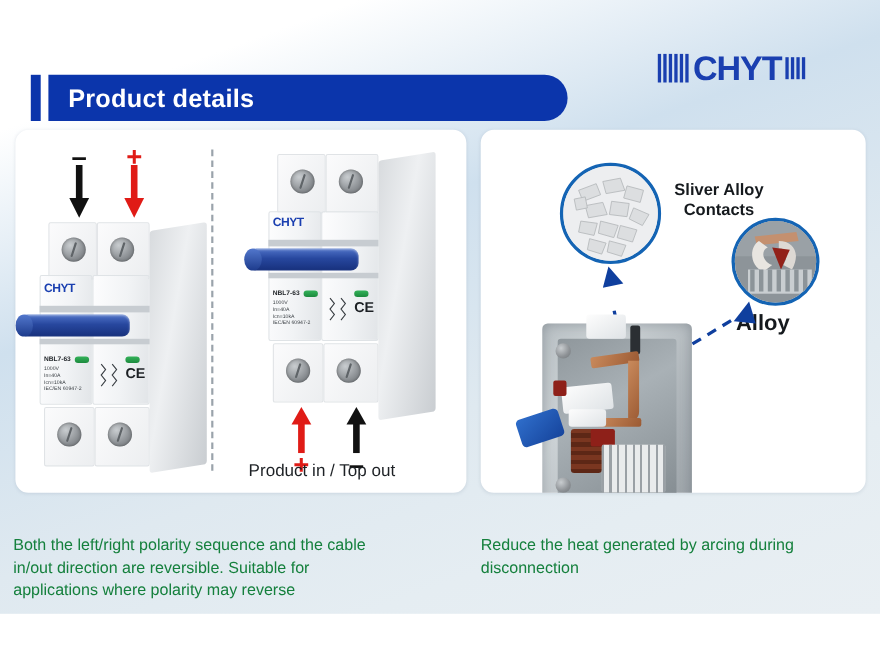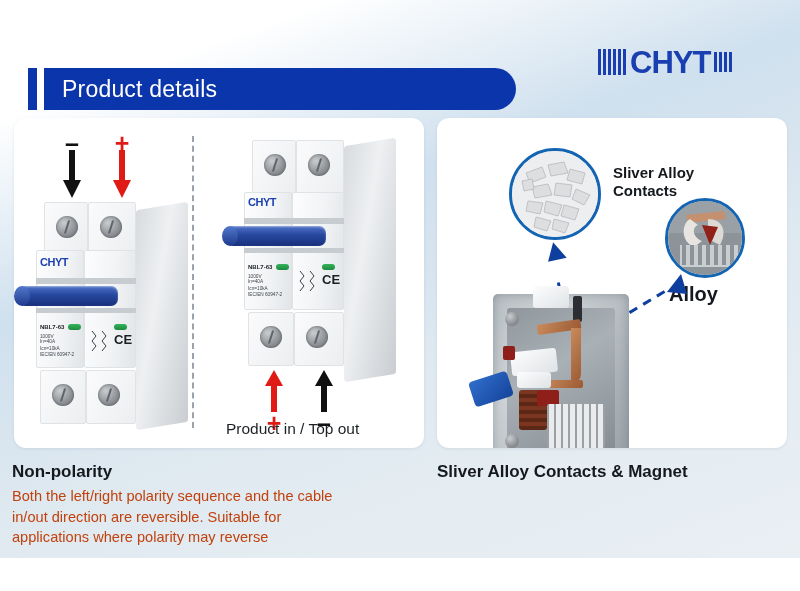--- a/index.html
+++ b/index.html
@@ -25,21 +25,21 @@
     position:absolute; left:28px; top:38px; width:9px; height:42px;
     background:#0b35ab;
   }
   .hdr-bar {
     position:absolute; left:44px; top:38px; width:472px; height:42px;
     background:#0b35ab;
     border-radius:0 21px 21px 0;
   }
   .hdr-title {
     position:absolute; left:62px; top:46px;
-    font-size:23px; font-weight:normal; color:#ffffff;
+    font-size:23px; font-weight:bold; color:#ffffff;
     letter-spacing:0.2px;
   }
   
   .logo { position:absolute; left:598px; top:44px; width:180px; height:36px; display:flex; align-items:center; }
   .logo-bars { display:flex; gap:2px; height:26px; align-items:center; }
   .logo-bars i { display:block; width:3px; height:26px; background:#1a3fb0; }
   .logo-bars.small i { height:20px; }
   .logo-text {
     font-size:31px; font-weight:bold; color:#1a3fb0;
     letter-spacing:-1px; line-height:1; margin:0 4px;
@@ -157,21 +157,21 @@
   }
   .whitepart{ position:absolute; background:linear-gradient(150deg,#fdfdfd,#dfe3e6); border-radius:3px;}
   .darkpart{ position:absolute; background:#2b2f33; border-radius:2px;}
   .redpart{ position:absolute; background:#8e2019; border-radius:2px;}
 
   
   .blk-title{
     position:absolute; font-size:17px; font-weight:bold; color:#15191d; white-space:nowrap;
   }
   .blk-body{
-    position:absolute; font-size:14.6px; color:#c2410c; line-height:1.42; white-space:pre-line;
+    position:absolute; font-size:14.6px; color:#15803d; line-height:1.42; white-space:pre-line;
   }
 </style>
 </head>
 <body>
 
 <div id="page">
 
   <div class="backdrop"></div>
 
   <div class="header">
@@ -329,21 +329,21 @@
           <polygon points="64,38 78,44 72,54 60,48"></polygon>
           <polygon points="16,50 31,52 28,63 14,60"></polygon>
           <polygon points="34,50 50,54 46,65 32,61"></polygon>
           <polygon points="52,54 67,58 63,69 49,65"></polygon>
           <polygon points="24,66 39,70 35,80 22,76"></polygon>
           <polygon points="42,68 57,72 53,82 40,78"></polygon>
           <polygon points="10,30 20,28 22,38 12,40"></polygon>
         </g>
       </svg>
     </div>
-    <div class="bub-label" style="left:176px; top:46px;">Sliver Alloy
+    <div class="bub-label" style="left:176px; top:46px;text-align:center;">Sliver Alloy
 Contacts</div>
 
     <div class="bubble" style="left:228px; top:80px; width:80px; height:80px;">
       <svg width="80" height="80" viewBox="0 0 80 80">
         <rect width="80" height="80" fill="#8d9499"></rect>
         <rect x="0" y="0" width="80" height="32" fill="#9aa1a6"></rect>
         <path d="M18 14 L56 10 L58 18 L20 22 Z" fill="#c4906f"></path>
         <path d="M22 18 C14 22 12 40 26 46 L34 40 C24 36 24 26 30 24 Z" fill="#e8e5e0"></path>
         <path d="M40 18 C54 18 60 30 52 44 L44 40 C50 30 46 24 40 25 Z" fill="#ddd9d4"></path>
         <polygon points="34,24 50,26 42,44" fill="#922119"></polygon>
@@ -387,20 +387,20 @@
       <div class="coil" style="left:26px; top:96px; width:28px; height:40px;"></div>
       <div class="redpart" style="left:44px; top:96px; width:22px; height:16px;"></div>
       <div class="arcplate" style="left:54px; top:110px; width:58px; height:44px;"></div>
       <div class="bluehandle" style="left:-22px; top:82px; width:40px; height:26px; transform:rotate(-18deg);"></div>
 
       <div class="screw" style="left:12px; top:18px; width:14px; height:14px; position:absolute; border-radius:50%; background:radial-gradient(circle at 36% 32%,#c9cdd0,#8e9296 58%,#6f7478);"></div>
       <div class="screw" style="left:12px; top:140px; width:14px; height:14px; position:absolute; border-radius:50%; background:radial-gradient(circle at 36% 32%,#c9cdd0,#8e9296 58%,#6f7478);"></div>
     </div>
   </div>
 
-  <div class="blk-title" style="left:12px; top:462px;">Non-polarity</div>
   <div class="blk-body" style="left:12px; top:486px; width:420px;">Both the left/right polarity sequence and the cable
 in/out direction are reversible. Suitable for
 applications where polarity may reverse</div>
 
-  <div class="blk-title" style="left:437px; top:462px;">Sliver Alloy Contacts &amp; Magnet</div>
+  <div class="blk-body" style="left:437px; top:486px; width:352px;">Reduce the heat generated by arcing during
+disconnection</div>
 
 </div>
 
 </body></html>

